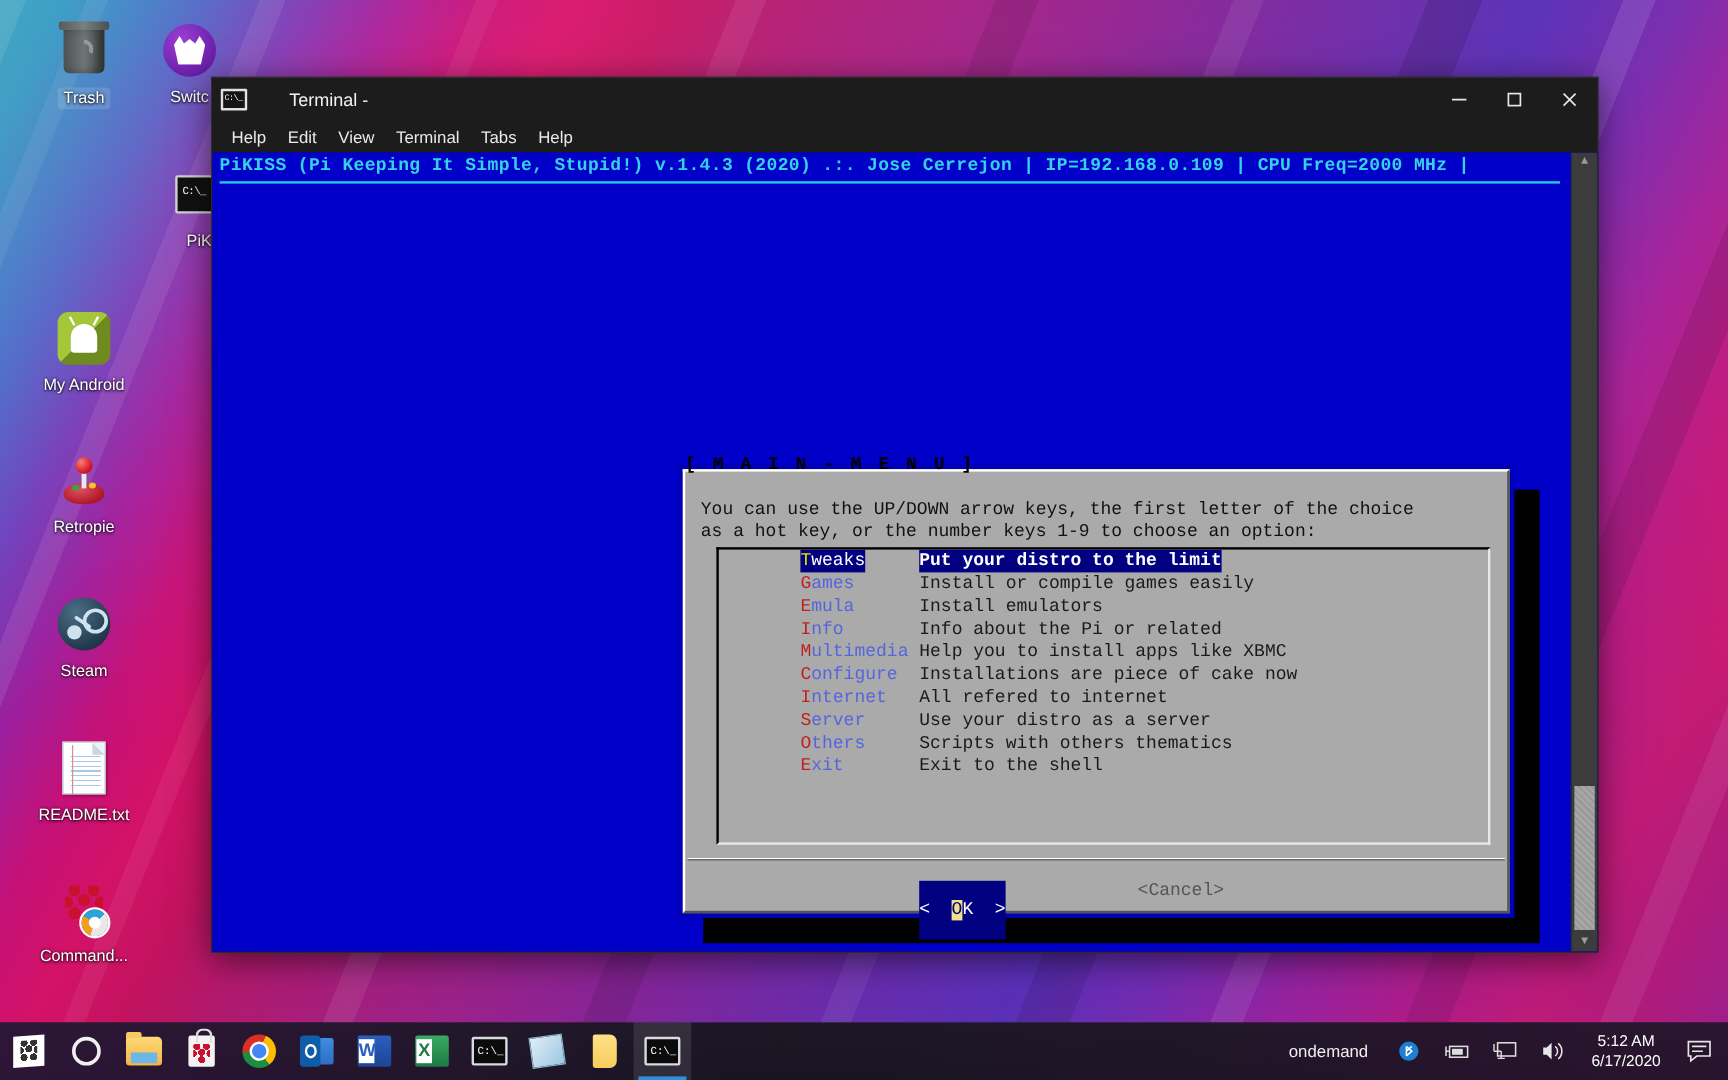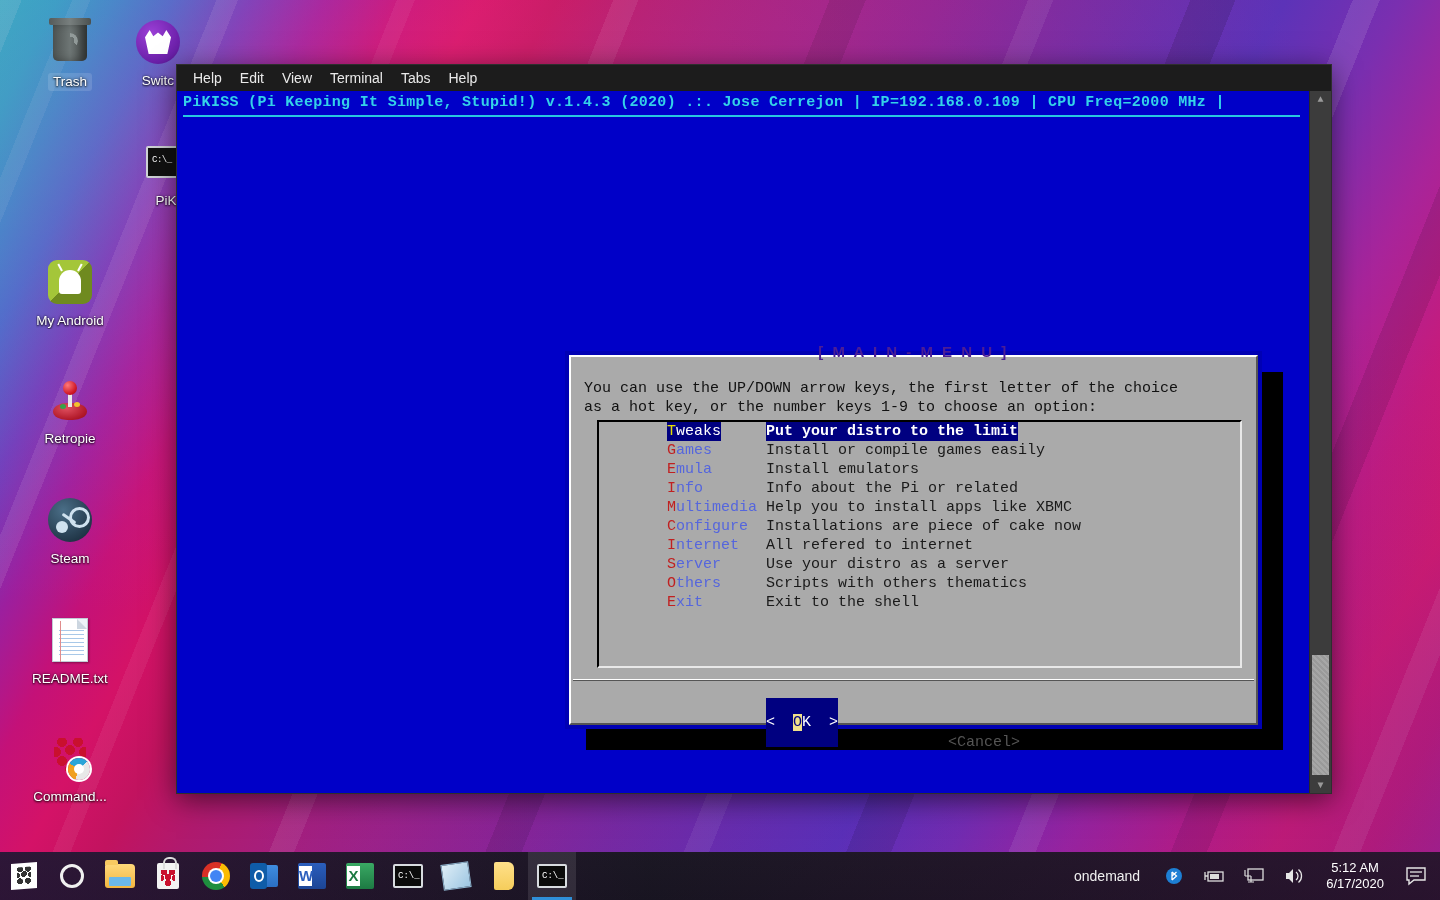--- a/index.html
+++ b/index.html
@@ -226,22 +226,22 @@
     position:absolute; left:388px; top:260px; width:697px; height:378px;
     background:#0000b4; z-index: 25;
     padding: 4px;
   }
   #dialog-inner {
     width:100%; height:100%; background:#aaaaaa; position:relative;
     border-top:2px solid #ffffff; border-left:2px solid #ffffff;
     border-right:2px solid #555; border-bottom:2px solid #555;
   }
   #dlg-title {
-    position:absolute; top:-14px; left:0; right:0; text-align:center;
-    color:#4c1d95; font-family:Liberation Sans, sans-serif; font-size:15px;
+    position:absolute; top:-14px; left:0; right:0; text-align:left;
+    color:#000000; font-family:Liberation Mono, monospace; font-size:15px;
     font-weight:bold; letter-spacing:2.5px;
   }
   #dlg-prompt {
     position:absolute; left:13px; top:22px; right:10px;
     color:#111; font-family:"Liberation Mono", monospace; font-size:15px;
     line-height:19px; white-space:pre;
   }
   #dlg-list {
     position:absolute; left:26px; top:63px; width:645px; height:248px;
     background:#aaaaaa;
@@ -271,21 +271,21 @@
   #dlg-buttons {
     position:absolute; left:0; right:0; top:332px; height:30px;
     font-family:"Liberation Mono", monospace; font-size:15px;
   }
   #btn-ok {
     position:absolute; left:195px; top:9px; white-space:pre;
     background:#000080; color:#ffffff; padding:16px 0;
   }
   #btn-ok .hl { background:#f0e08a; color:#000080; }
   #btn-cancel {
-    position:absolute; left:377px; top:9px; white-space:pre; color:#555555;margin-top:36px;
+    position:absolute; left:377px; top:9px; white-space:pre; color:#555555;
   }
 
   
   #taskbar {
     position:absolute; left:0; right:0; bottom:0; height:48px; z-index:40;
     background: linear-gradient(180deg, #1d1a26 0%, #191622 100%);
     display:flex; align-items:center;
   }
   #taskbar::before{
     content:"";position:absolute;inset:0;
@@ -436,20 +436,42 @@
           <span class="berry"></span>
           <span class="gauge"></span>
         </span>
       </span>
     <span class="cap">Command...</span>
   </div>
 </div>
 
 <div id="terminal-window">
 
+  <div id="titlebar">
+    <span class="tb-icon"></span>
+    <span class="tb-title">Terminal -</span>
+    <div class="tb-controls">
+      <div class="tb-btn">
+        <svg width="14" height="14" viewBox="0 0 14 14">
+            <line x1="1" y1="7" x2="13" y2="7" stroke="#e8e8e8" stroke-width="1.4"></line>
+          </svg>
+      </div>
+      <div class="tb-btn">
+        <svg width="14" height="14" viewBox="0 0 14 14">
+            <rect x="2" y="2" width="10" height="10" fill="none" stroke="#e8e8e8" stroke-width="1.4"></rect>
+          </svg>
+      </div>
+      <div class="tb-btn close">
+        <svg width="14" height="14" viewBox="0 0 14 14">
+            <line x1="2" y1="2" x2="12" y2="12" stroke="#e8e8e8" stroke-width="1.4"></line>
+            <line x1="12" y1="2" x2="2" y2="12" stroke="#e8e8e8" stroke-width="1.4"></line>
+          </svg>
+      </div>
+    </div>
+  </div>
 
   <div id="menubar">
     <span class="mi">Help</span>
     <span class="mi">Edit</span>
     <span class="mi">View</span>
     <span class="mi">Terminal</span>
     <span class="mi">Tabs</span>
     <span class="mi">Help</span>
   </div>
 

